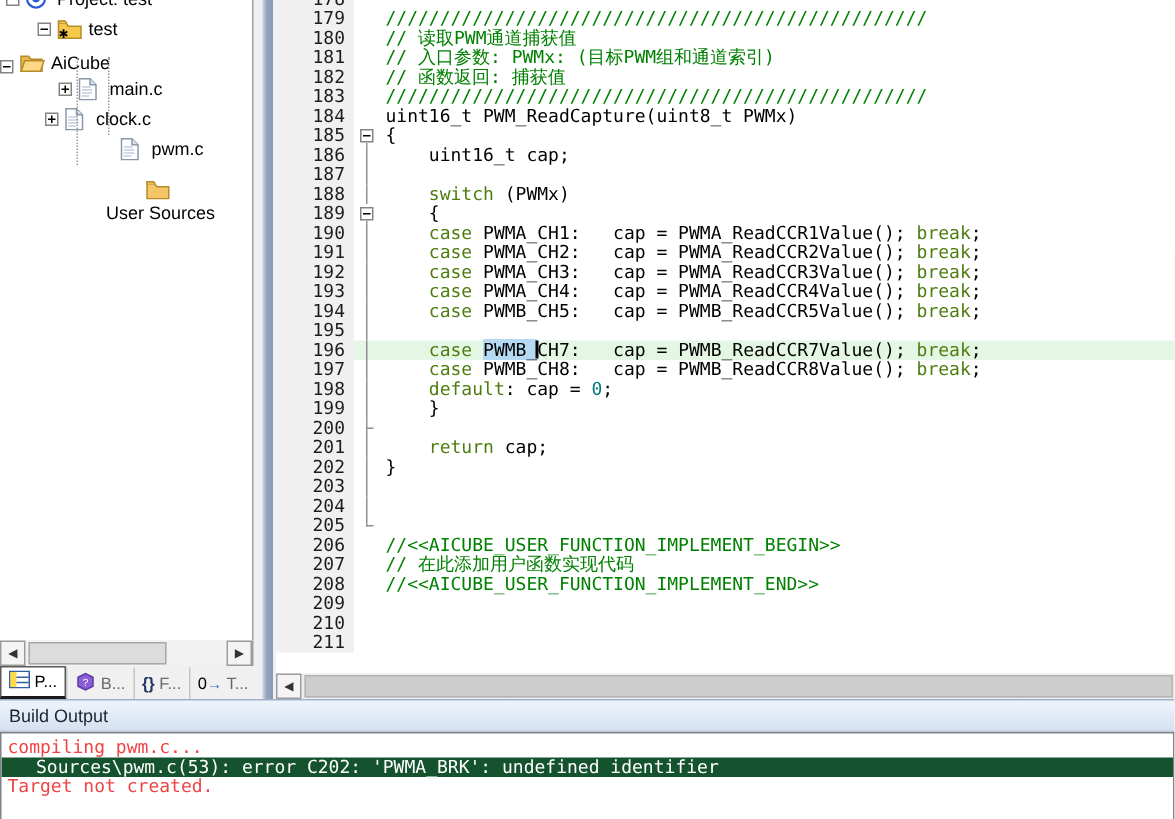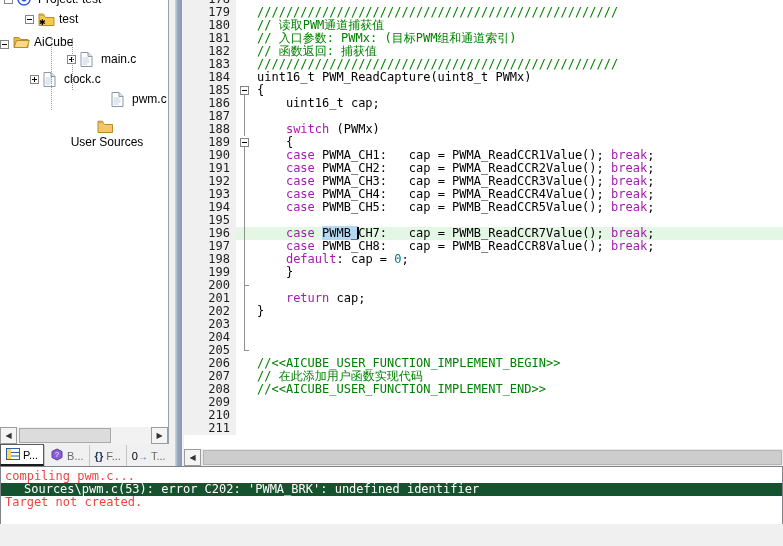--- a/index.html
+++ b/index.html
@@ -51,21 +51,21 @@
   #editor { position:absolute; left:184px; top:0; width:599px; height:484px;
             background:#fff; overflow:hidden;
             font-family:"DejaVu Sans Mono","Liberation Mono",monospace; font-size:12px; }
   #code-lines { margin-top:-7px; }
   .cl { display:flex; height:13px; line-height:13px; white-space:pre; }
   .cl .ln { flex:0 0 52px; background:#f0f0f0; color:#1c1c1c; text-align:right;
             padding-right:6px; }
   .cl .fold { flex:0 0 17px; position:relative; }
   .cl .src { flex:1; padding-left:4px; }
   .cl.hl .src, .cl.hl .fold { background:#e4f6e4; }
-  .tok-k { color:#a21caf; }
+  .tok-k { color:#4d7c0f; }
   .tok-c { color:#008000; }
   .tok-num { color:#007878; }
   .tok-whl { background:#b5d9f2; }
   .caret { display:inline-block; width:2px; height:12px; background:#000;
            vertical-align:-2px; margin:0 -1px; }
   
   .fold.fline::before, .fold.ftick::before, .fold.fcorner::before {
       content:""; position:absolute; left:8px; top:0; bottom:0; width:1px; background:#909090; }
   .fold.fcorner::before { bottom:6px; }
   .fold.ftick::after { content:""; position:absolute; left:8px; top:6px; width:5px; height:1px; background:#909090; }
@@ -122,21 +122,21 @@
         <div class="trow" style=" align-items: flex-end;">
           <span class="exp "></span>
           <span class="ticon">
             <svg width="17" height="14">
               <path d="M1 3.5h5l1.6 2H15v8H1z" fill="#e8b64c" stroke="#b78b28"></path>
               <path d="M3.5 6.5H16.3L14 13.5H1.2z" fill="#fbd886" stroke="#b78b28"></path>
             </svg>
           </span>
           <span>AiCube</span>
         </div>
-        <div class="trow" style="padding-left: 67px;">
+        <div class="trow" style="padding-left: 39px;">
           <span class="exp plus"></span>
           <span class="ticon">
             <svg width="13" height="15">
               <path d="M1 .5h7l4 4V14.5H1z" fill="#fff" stroke="#8898a8"></path>
               <path d="M8 .5v4h4" fill="#d7e2ee" stroke="#8898a8"></path>
               <path d="M2.5 6h6M2.5 8h7M2.5 10h7M2.5 12h5" stroke="#c3cfdd" stroke-width="1"></path>
             </svg>
           </span>
           <span>main.c</span>
         </div>
@@ -144,21 +144,21 @@
           <span class="exp plus"></span>
           <span class="ticon">
             <svg width="13" height="15">
               <path d="M1 .5h7l4 4V14.5H1z" fill="#fff" stroke="#8898a8"></path>
               <path d="M8 .5v4h4" fill="#d7e2ee" stroke="#8898a8"></path>
               <path d="M2.5 6h6M2.5 8h7M2.5 10h7M2.5 12h5" stroke="#c3cfdd" stroke-width="1"></path>
             </svg>
           </span>
           <span>clock.c</span>
         </div>
-        <div class="trow" style="padding-left: 98px;">
+        <div class="trow" style="padding-left: 67px;">
           <span class="exp none"></span>
           <span class="ticon">
             <svg width="13" height="15">
               <path d="M1 .5h7l4 4V14.5H1z" fill="#fff" stroke="#8898a8"></path>
               <path d="M8 .5v4h4" fill="#d7e2ee" stroke="#8898a8"></path>
               <path d="M2.5 6h6M2.5 8h7M2.5 10h7M2.5 12h5" stroke="#c3cfdd" stroke-width="1"></path>
             </svg>
           </span>
           <span>pwm.c</span>
         </div>
@@ -252,20 +252,21 @@
         <div class="cl"><span class="ln">211</span><span class="fold"></span><span class="src"></span></div>
       </div>
   </div>
 
   <div id="editor-hscroll">
     <div class="sb-btn">◀</div>
     <div id="editor-hthumb"></div>
   </div>
 
   <div id="build-panel">
+    <div id="build-header">Build Output</div>
     <div id="build-body">
         <div class="bl">compiling pwm.c...</div>
         <div class="bl sel">Sources\pwm.c(53): error C202: 'PWMA_BRK': undefined identifier</div>
         <div class="bl">Target not created.</div>
       </div>
   </div>
 
 </div>
 
 </body></html>

